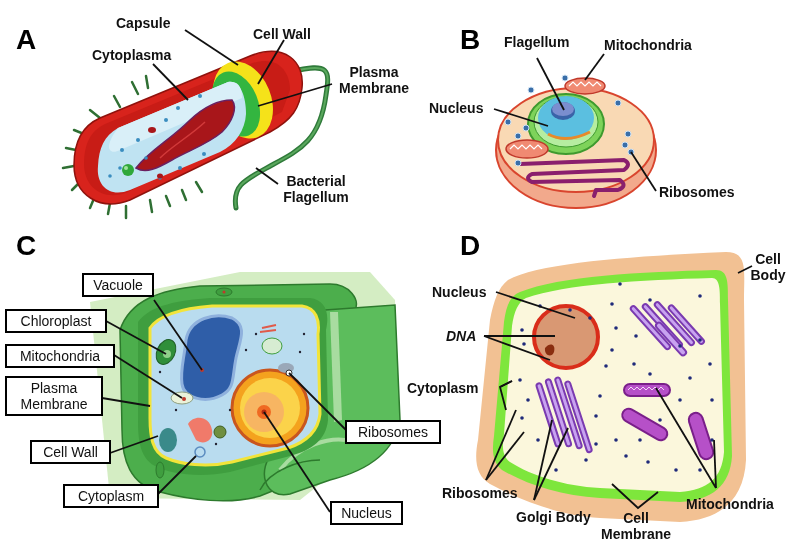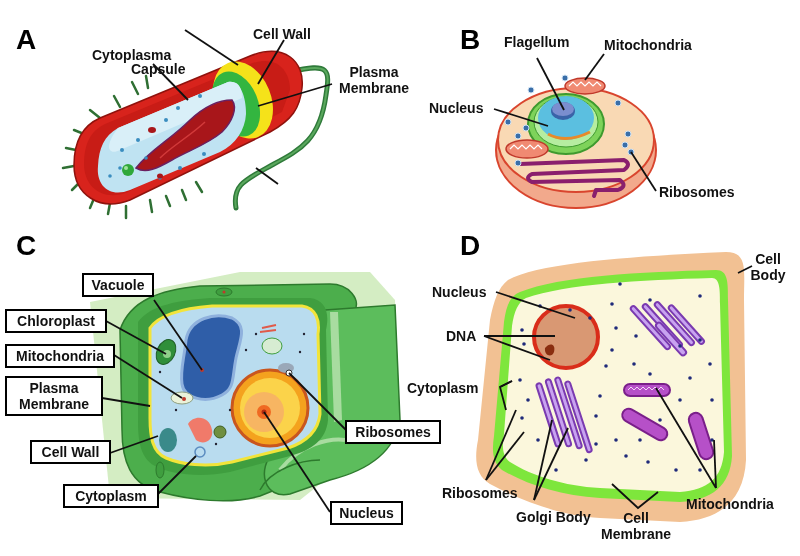--- a/index.html
+++ b/index.html
@@ -1,21 +1,21 @@
 <!DOCTYPE html>
 <html><head>
 <meta charset="utf-8">
 <style>
   html, body { margin: 0; padding: 0; background: #ffffff; }
   #stage { position: relative; width: 800px; height: 556px; overflow: hidden; background: #ffffff; font-family: "Liberation Sans", sans-serif; }
   svg#art { position: absolute; left: 0; top: 0; width: 800px; height: 556px; }
   .lbl { position: absolute; font-family: "Liberation Sans", sans-serif; font-weight: bold; font-size: 14px; color: #111; line-height: 16px; white-space: nowrap; }
   .ctr { text-align: center; }
   .panel-letter { position: absolute; font-family: "Liberation Sans", sans-serif; font-weight: bold; font-size: 28px; color: #000; }
-  .box { position: absolute; background: #fff; border: 2px solid #000; font-family: "Liberation Sans", sans-serif; font-weight: bold; font-size: 14px; color: #111; text-align: center; line-height: 16px; padding: 2px 4px; white-space: nowrap; box-sizing: border-box; }
+  .box { position: absolute; background: #fff; border: 2px solid #000; font-family: "Liberation Sans", sans-serif; font-weight: normal; font-size: 14px; color: #111; text-align: center; line-height: 16px; padding: 2px 4px; white-space: nowrap; box-sizing: border-box; }
 </style>
 </head>
 <body>
 
 <div id="stage">
 
   <svg id="art" viewBox="0 0 800 556">
 
     <g>
 
@@ -266,26 +266,30 @@
       <line x1="716" y1="488" x2="714" y2="440"></line>
       <line x1="738" y1="273" x2="752" y2="266"></line>
     </g>
   </svg>
 
   <div class="panel-letter" style="left:16px; top:24px;">A</div>
   <div class="panel-letter" style="left:460px; top:24px;">B</div>
   <div class="panel-letter" style="left:16px; top:230px;">C</div>
   <div class="panel-letter" style="left:460px; top:230px;">D</div>
 
-  <div class="lbl" style="left:131px; top:15px;margin-top:46px;">Capsule</div>
+  <div class="lbl" style="left:116px; top:15px;">Capsule</div>
   <div class="lbl" style="left:253px; top:26px;">Cell Wall</div>
   <div class="lbl" style="left:92px; top:47px;text-align:right;">Cytoplasma</div>
   <div class="lbl ctr" style="left:334px; top:64px; width:80px;">
     <div>Plasma</div>
     <div>Membrane</div>
+  </div>
+  <div class="lbl ctr" style="left:278px; top:173px; width:76px;">
+    <div>Bacterial</div>
+    <div>Flagellum</div>
   </div>
 
   <div class="lbl" style="left:504px; top:34px;">Flagellum</div>
   <div class="lbl" style="left:604px; top:37px;">Mitochondria</div>
   <div class="lbl" style="left:429px; top:100px;">Nucleus</div>
   <div class="lbl" style="left:659px; top:184px;">Ribosomes</div>
 
   <div class="box" style="left:82px; top:273px; width:72px;">Vacuole</div>
   <div class="box" style="left:5px; top:309px; width:102px;text-align:center;">Chloroplast</div>
   <div class="box" style="left:5px; top:344px; width:110px;">Mitochondria</div>
@@ -296,21 +300,21 @@
   <div class="box" style="left:30px; top:440px; width:81px;">Cell Wall</div>
   <div class="box" style="left:63px; top:484px; width:96px;">Cytoplasm</div>
   <div class="box" style="left:345px; top:420px; width:96px;">Ribosomes</div>
   <div class="box" style="left:330px; top:501px; width:73px;">Nucleus</div>
 
   <div class="lbl ctr" style="left:748px; top:251px; width:40px;">
     <div>Cell</div>
     <div>Body</div>
   </div>
   <div class="lbl" style="left:432px; top:284px;">Nucleus</div>
-  <div class="lbl" style="left:446px; top:328px;">DNA</div>
+  <div class="lbl" style="left:446px; top:328px;font-style:italic;">DNA</div>
   <div class="lbl" style="left:407px; top:380px;">Cytoplasm</div>
   <div class="lbl" style="left:442px; top:485px;">Ribosomes</div>
   <div class="lbl" style="left:492px; top:509px;margin-left:24px;">Golgi Body</div>
   <div class="lbl ctr" style="left:596px; top:510px; width:80px;">
     <div>Cell</div>
     <div>Membrane</div>
   </div>
   <div class="lbl" style="left:686px; top:496px;">Mitochondria</div>
 
 </div>

